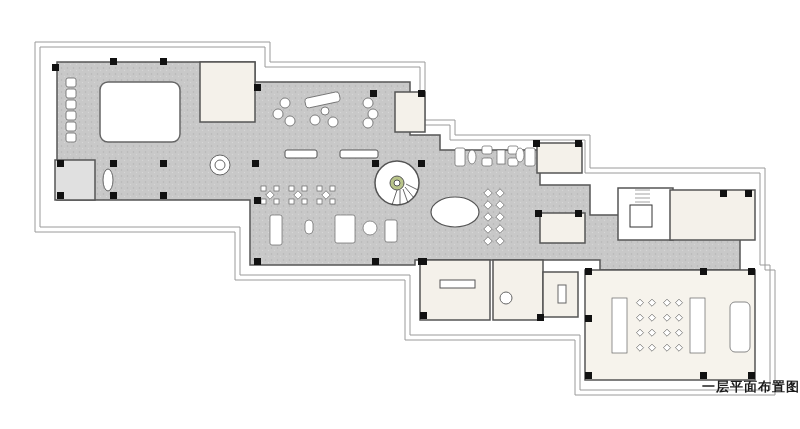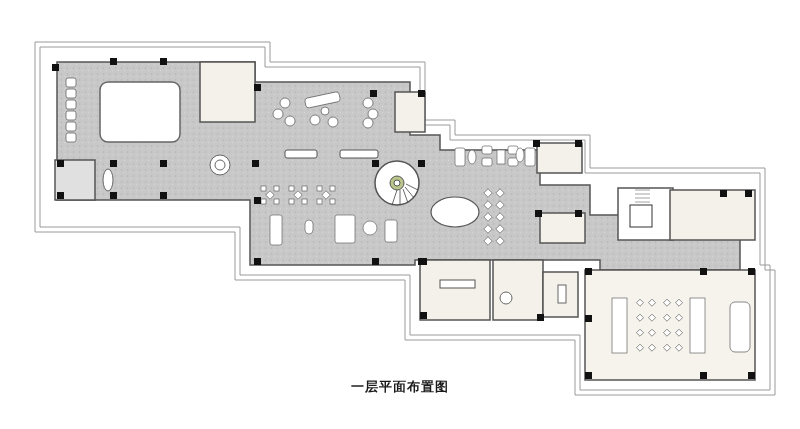--- a/index.html
+++ b/index.html
@@ -1,18 +1,18 @@
 <!DOCTYPE html>
 <html><head>
 <meta charset="utf-8">
 <style>
   html,body{margin:0;padding:0;background:#ffffff;}
   body{width:800px;height:429px;position:relative;overflow:hidden;font-family:"DejaVu Sans",sans-serif;}
   #plan{position:absolute;left:0;top:0;width:800px;height:429px;}
-  .title{position:absolute;left:0;width:800px;top:378px;text-align:center;font-size:13px;font-weight:bold;color:#1a1a1a;letter-spacing:1px;font-family:"DejaVu Sans",sans-serif;}
+  .title{position:absolute;left:0;width:800px;top:378px;text-align:right;font-size:13px;font-weight:bold;color:#1a1a1a;letter-spacing:1px;font-family:"DejaVu Sans",sans-serif;}
 </style>
 </head>
 <body>
 
 <svg id="plan" viewBox="0 0 800 429" xmlns="http://www.w3.org/2000/svg">
   <defs>
     <pattern id="stone" width="6" height="6" patternUnits="userSpaceOnUse">
       <rect width="6" height="6" fill="#c8c8c8"></rect>
       <circle cx="1.5" cy="2" r="0.8" fill="#b5b5b5"></circle>
       <circle cx="4.5" cy="4.5" r="0.7" fill="#d6d6d6"></circle>

